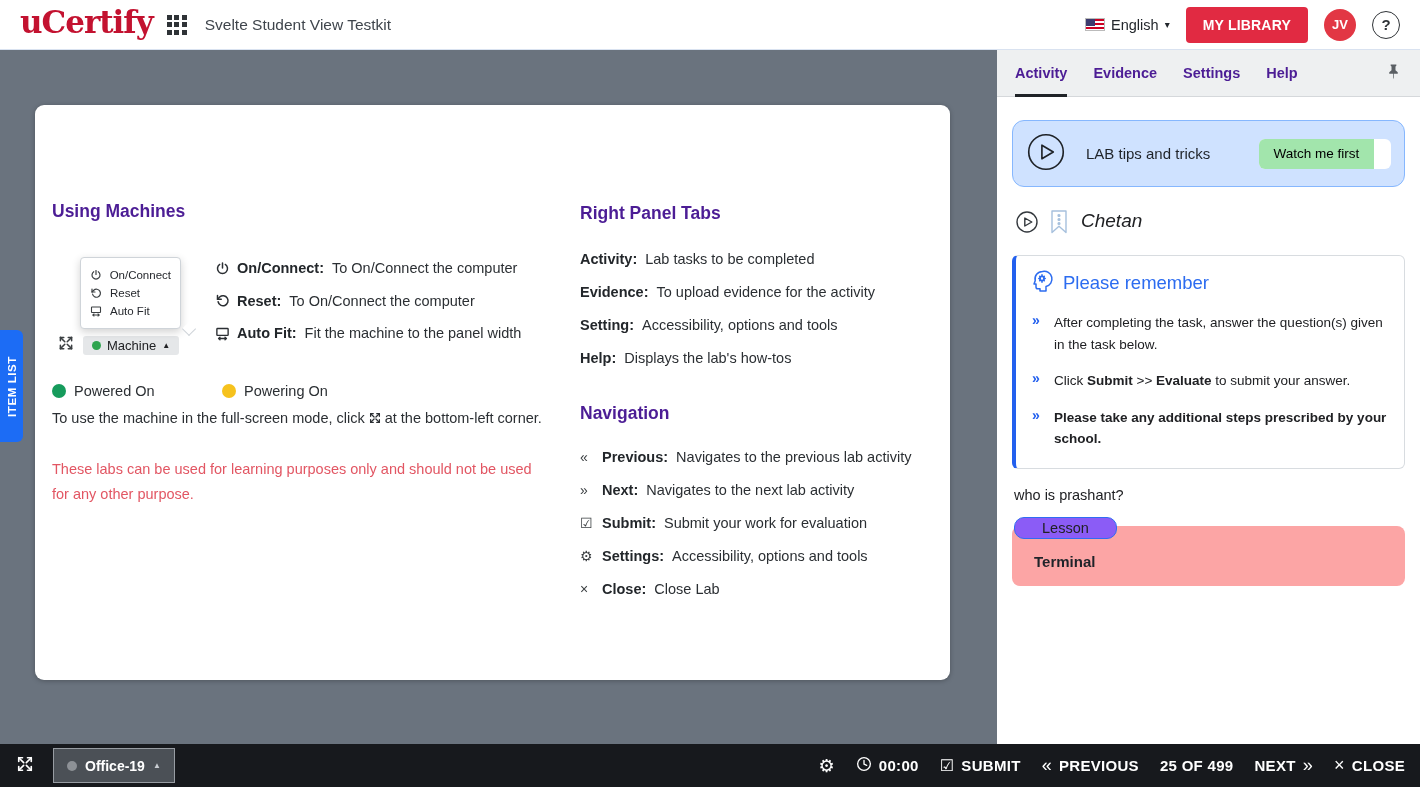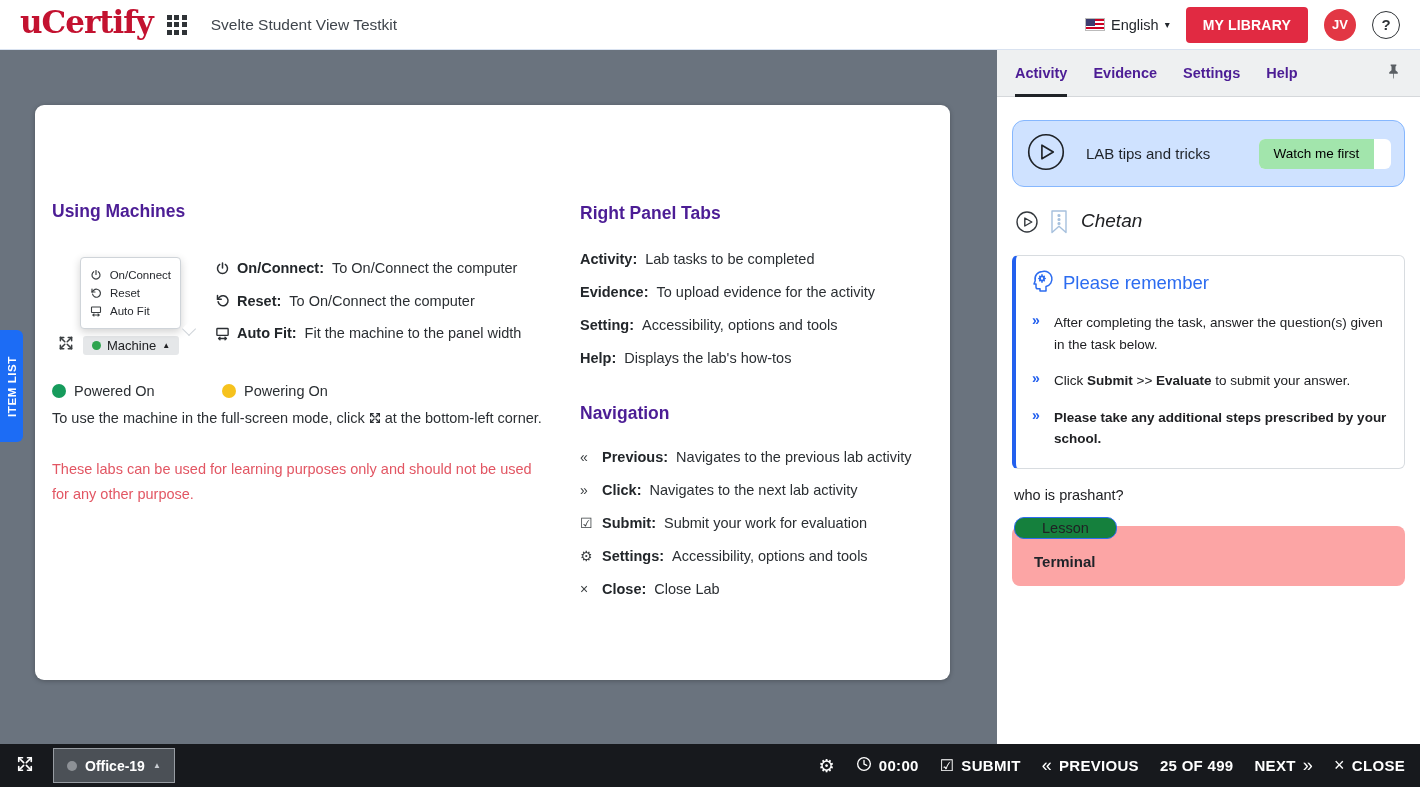--- a/index.html
+++ b/index.html
@@ -13,21 +13,21 @@
   }
   
   #header {
     position:absolute; left:0; top:0; width:1420px; height:50px;
     background:#fff; border-bottom:1px solid #d9e2f0;
     display:flex; align-items:center; padding:0 20px; z-index:30;
   }
   .logo { font-family:"DejaVu Serif", serif; font-weight:700; font-size:31px; color:#c31230; letter-spacing:-1px; line-height:1; margin-top:-4px;}
   .grid-icon { margin-left:14px; display:grid; grid-template-columns:repeat(3,5px); grid-gap:2.5px; cursor:pointer;}
   .grid-icon i { width:5px; height:5px; background:#2f3337; }
-  .app-title { margin-left:24px; font-size:15.5px; color:#3f454c; }
+  .app-title { margin-left:18px; font-size:15.5px; color:#3f454c; }
   .hdr-right { margin-left:auto; display:flex; align-items:center; gap:16px; }
   .flag { width:20px; height:13px; position:relative;
     background:repeating-linear-gradient(#c02 0 2px,#fff 2px 4px); border:0.5px solid #bbb;}
   .flag::after{content:""; position:absolute; left:0; top:0; width:9px; height:7px; background:#3c3b6e;}
   .lang { display:flex; align-items:center; gap:6px; font-size:14.5px; color:#23272c; cursor:pointer;}
   .lang .caret{ font-size:10px; color:#23272c;}
   .mylib-btn { background:#e12a42; color:#fff; font-weight:700; font-size:14px;
     padding:10px 17px; border:none; border-radius:4px; letter-spacing:0.2px; cursor:pointer;}
   .avatar { width:32px; height:32px; border-radius:50%; background:#e23744; color:#fff;
     font-size:13px; font-weight:700; display:flex; align-items:center; justify-content:center; cursor:pointer;}
@@ -131,21 +131,21 @@
   .rem-item { display:flex; margin-top:15px; }
   .rem-chev { color:#2360ee; font-weight:700; font-size:14px; width:24px; flex:none; padding-left:2px;}
   .rem-text { font-size:13.5px; line-height:1.6; color:#202124; }
   .rem-text b { font-weight:700; }
   .rem-text.allbold { font-weight:700; }
 
   #rp-question { margin-top:18px; font-size:14.5px; color:#202124; padding-left:2px;}
 
   #lesson-wrap { margin-top:14px; position:relative; }
   #lesson-tab { display:inline-block; position:relative; z-index:2; margin-left:2px;
-    background:#15803d; border:1.8px solid #2f6df2; border-radius:10px; padding:2px 27px;
+    background:#8b5cf6; border:1.8px solid #2f6df2; border-radius:10px; padding:2px 27px;
     font-size:14.5px; color:#202124; cursor:pointer;}
   #terminal-panel { background:#fca5a5; border-radius:8px; margin-top:-13px; padding:27px 22px 16px 22px; }
   #terminal-text { font-size:15px; font-weight:700; color:#1f2329; }
 
   
   #bottom-bar { position:absolute; left:0; right:0; bottom:0; height:43px; background:#17191d;
     display:flex; align-items:center; padding:0 15px; color:#fff; z-index:30;}
   .bb-fs svg { width:20px; height:20px; }
   #office-btn { margin-left:18px; height:35px; background:#4b5056; border:1px solid #979ca2;
     display:flex; align-items:center; gap:8px; padding:0 13px; cursor:pointer;}
@@ -331,21 +331,21 @@
 
     <div class="sect-h" id="h-nav">Navigation</div>
     <div class="info-list" id="nav-list">
       <div class="info-row">
         <span class="nav-glyph">«</span>
         <b>Previous:</b>
         <span>Navigates to the previous lab activity</span>
       </div>
       <div class="info-row">
         <span class="nav-glyph">»</span>
-        <b>Click:</b>
+        <b>Next:</b>
         <span>Navigates to the next lab activity</span>
       </div>
       <div class="info-row">
         <span class="nav-glyph">☑</span>
         <b>Submit:</b>
         <span>Submit your work for evaluation</span>
       </div>
       <div class="info-row">
         <span class="nav-glyph">⚙</span>
         <b>Settings:</b>

